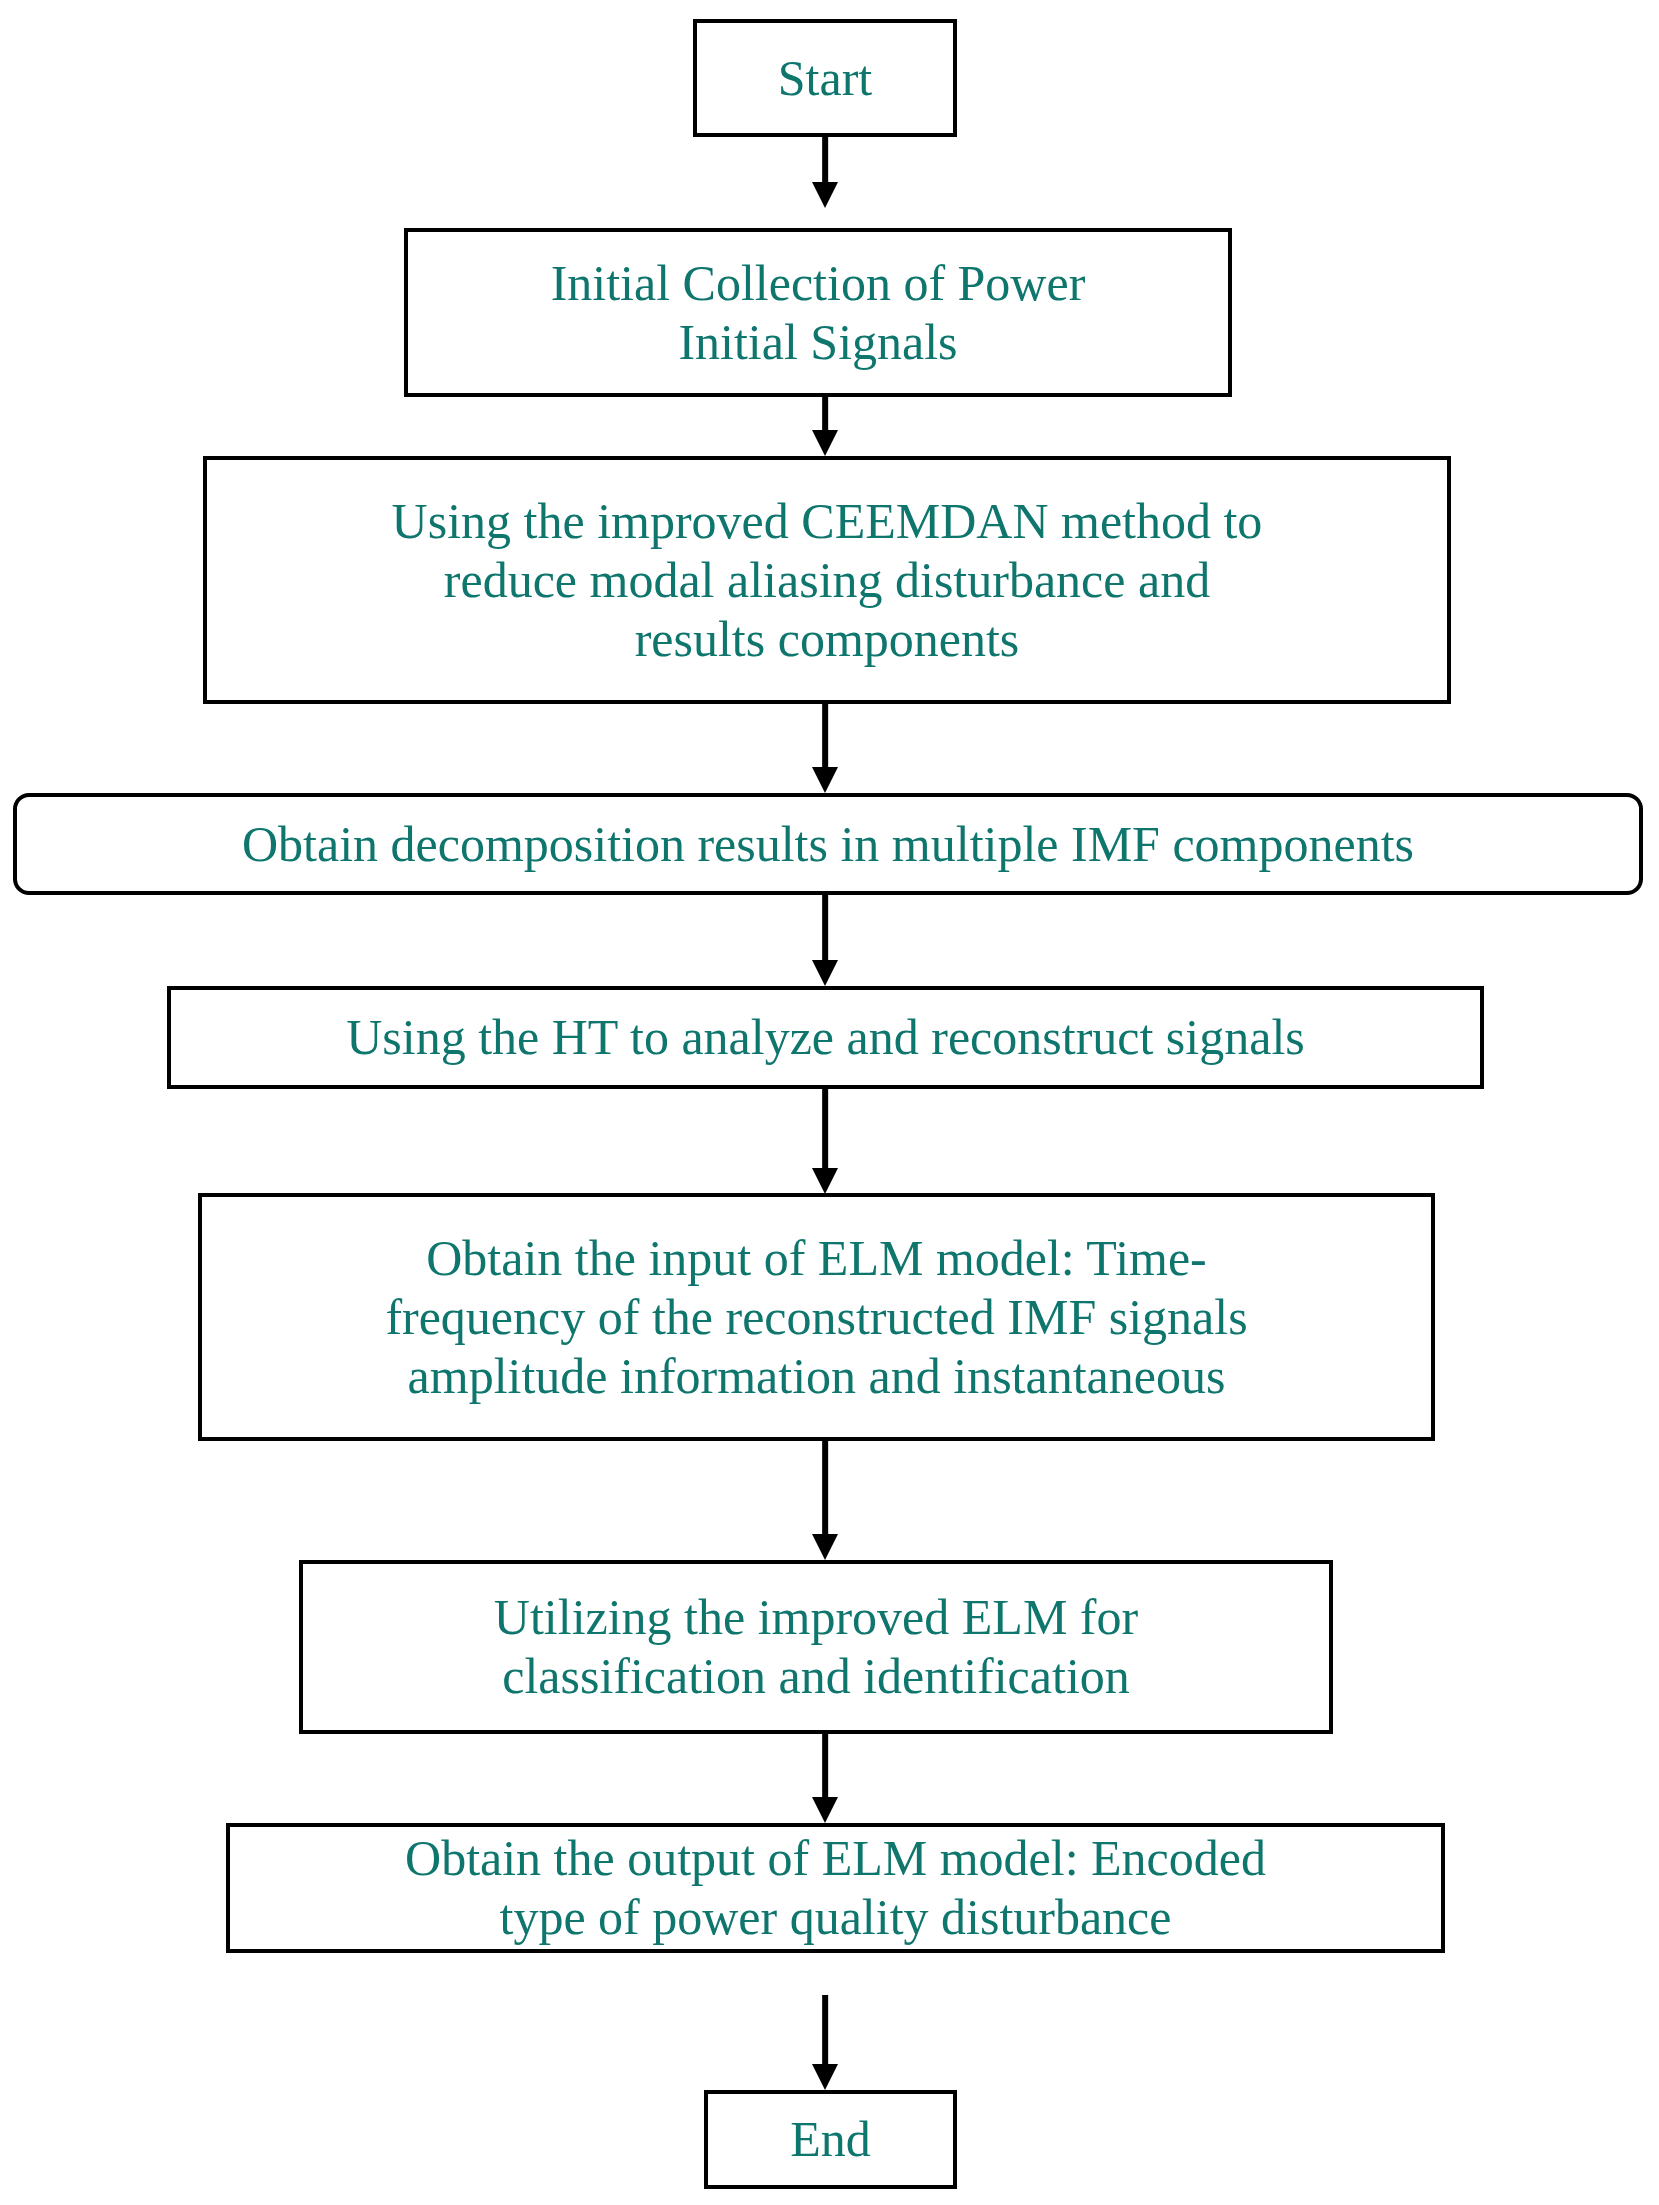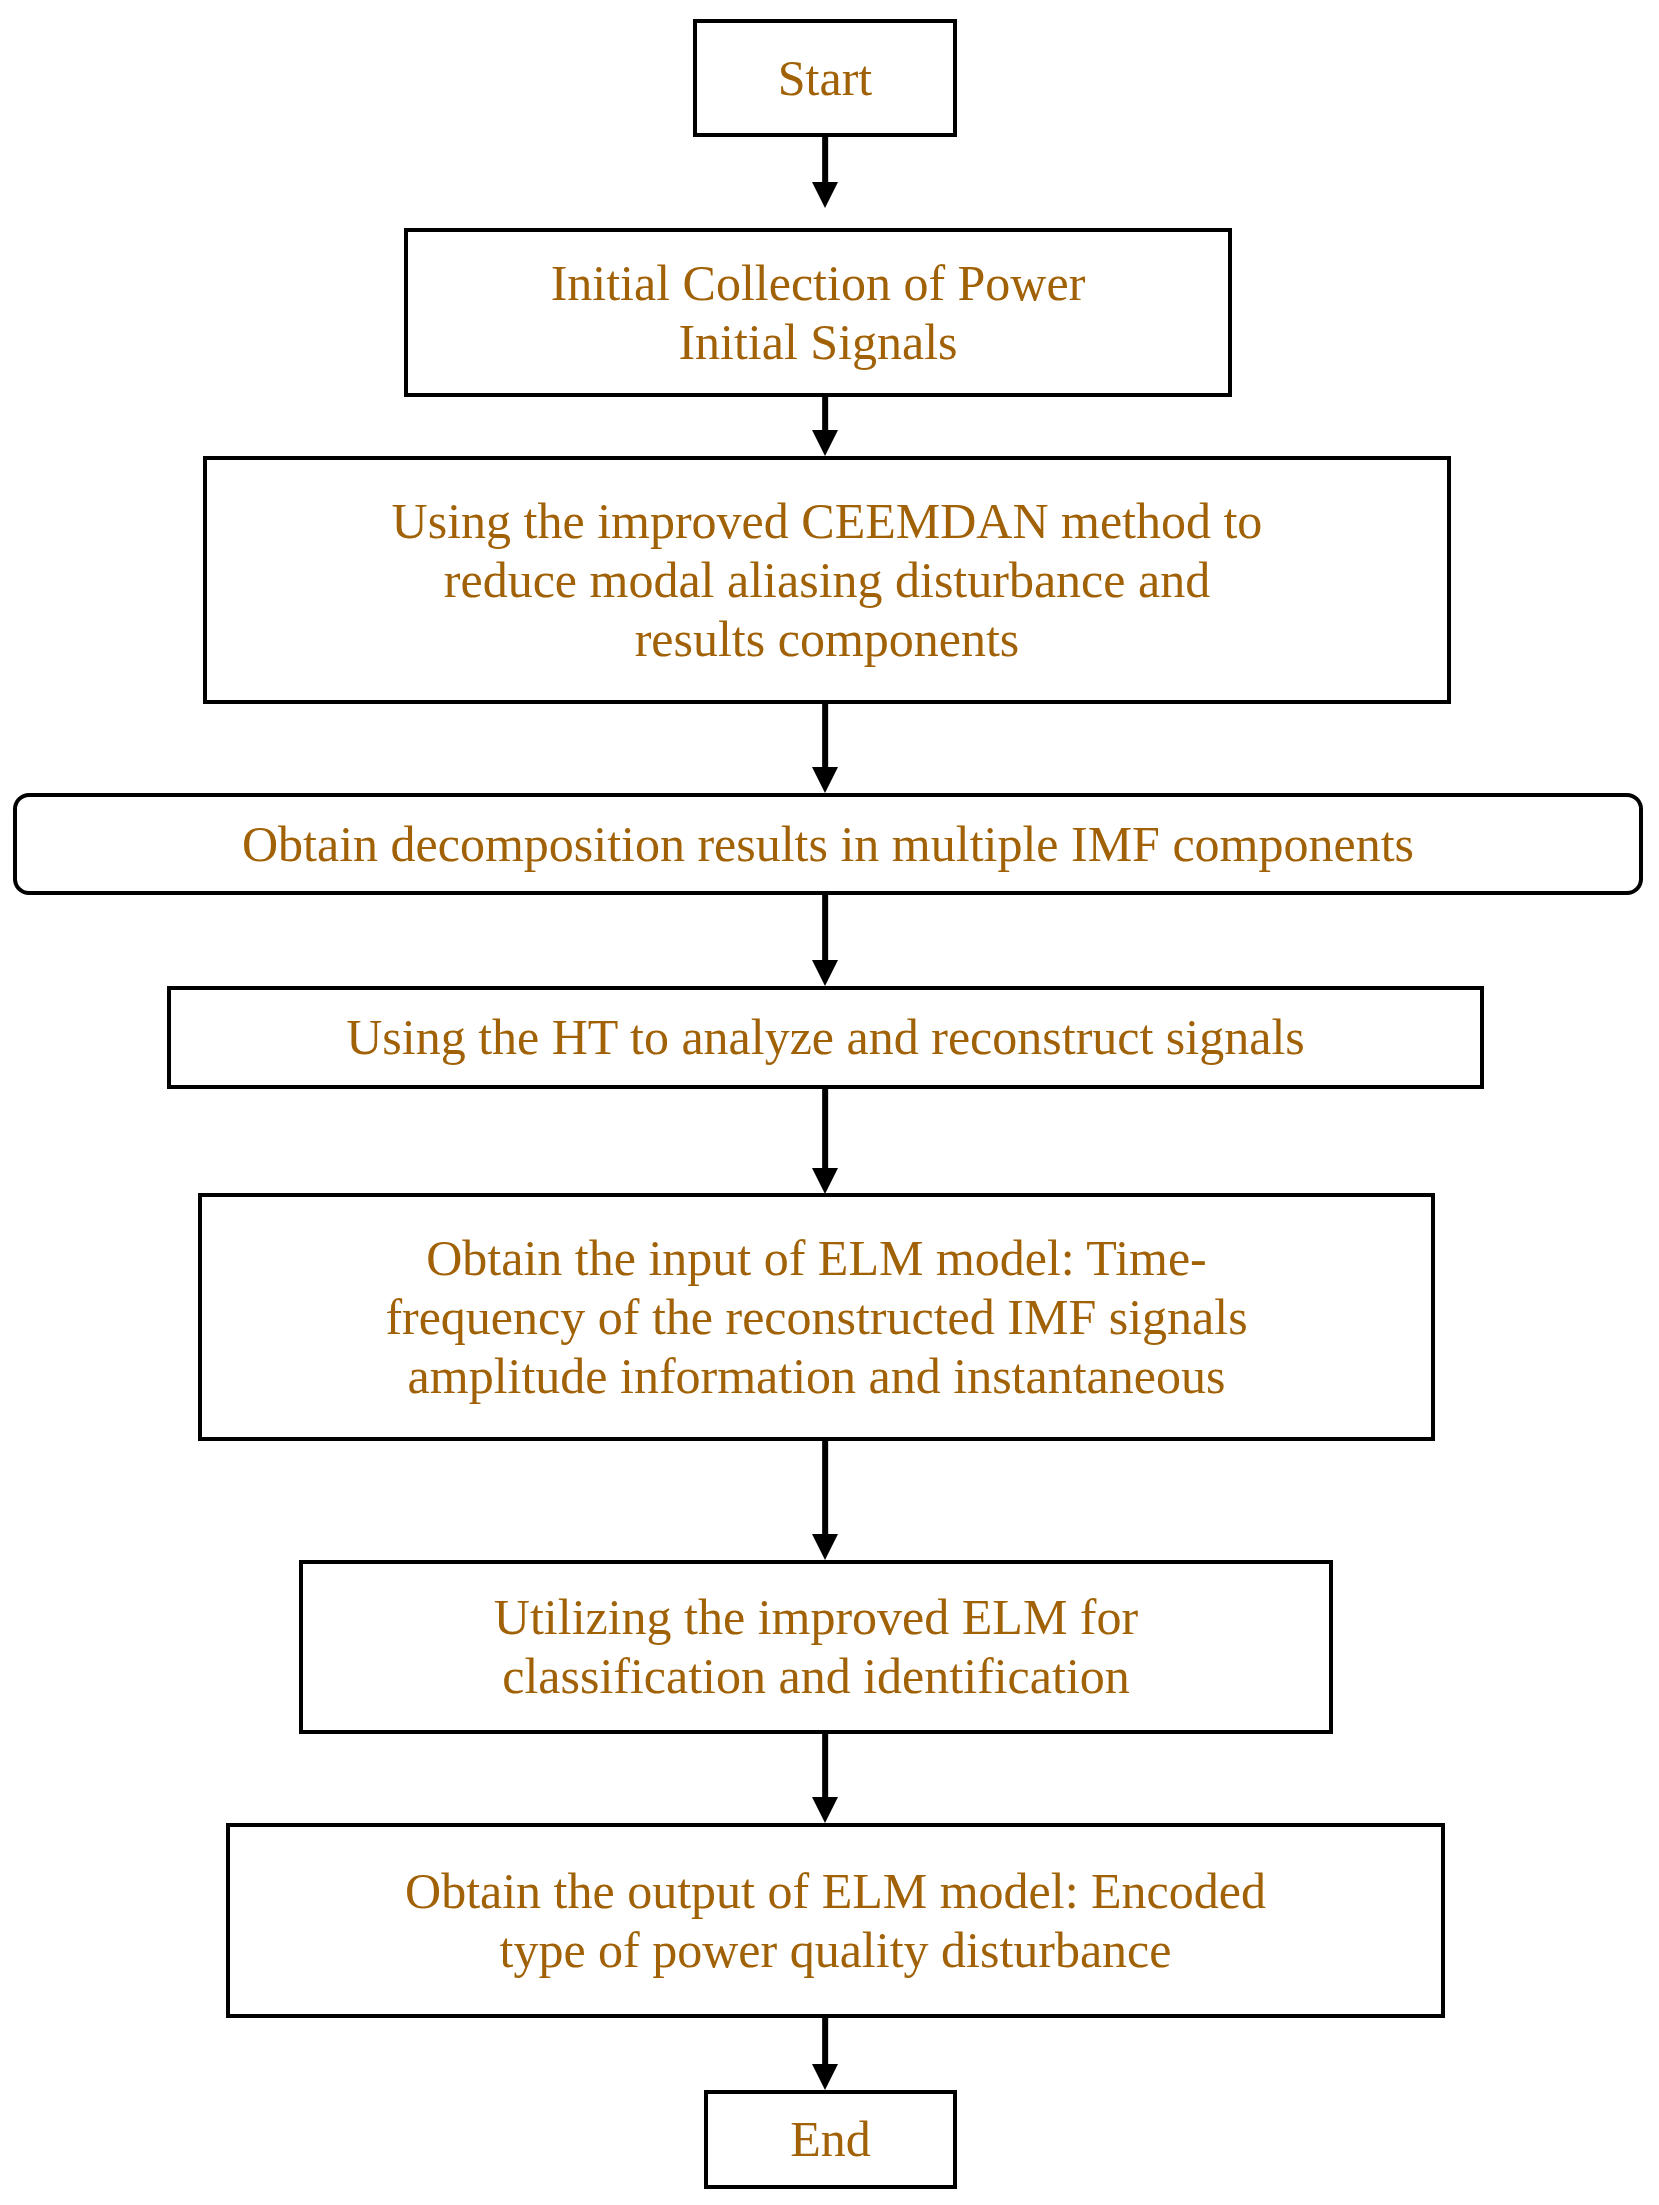--- a/index.html
+++ b/index.html
@@ -19,21 +19,21 @@
   .node {
     position: absolute;
     box-sizing: border-box;
     border: 4.8px solid #000000;
     background: #ffffff;
     display: flex;
     flex-direction: column;
     align-items: center;
     justify-content: center;
     text-align: center;
-    color: #a16207;
+    color: #0f766e;
     line-height: 1.18;
     padding: 3.2px 8px;
   }
   .node .line {
     display: block;
     white-space: pre;
   }
   .connector {
     position: absolute;
     width: 0;
@@ -113,21 +113,21 @@
     </div>
     <div class="node" style="left: 198px; top: 1193px; width: 1237px; height: 248px; font-size: 50px;">
       <span class="line">Obtain the input of ELM model: Time-</span>
       <span class="line">frequency of the reconstructed IMF signals</span>
       <span class="line">amplitude information and instantaneous</span>
     </div>
     <div class="node" style="left: 299px; top: 1560px; width: 1034px; height: 174px; font-size: 50px;">
       <span class="line">Utilizing the improved ELM for</span>
       <span class="line">classification and identification</span>
     </div>
-    <div class="node" style="left: 226px; top: 1823px; width: 1219px; height: 195px; font-size: 50px;">
+    <div class="node" style="left: 226px; top: 1823px; width: 1219px; height: 130px; font-size: 50px;">
       <span class="line">Obtain the output of ELM model: Encoded</span>
       <span class="line">type of power quality disturbance</span>
     </div>
     <div class="node" style="left: 704px; top: 2090px; width: 253px; height: 99px; font-size: 50px;">
       <span class="line">End</span>
     </div>
   </div>
 
 
 </body></html>

